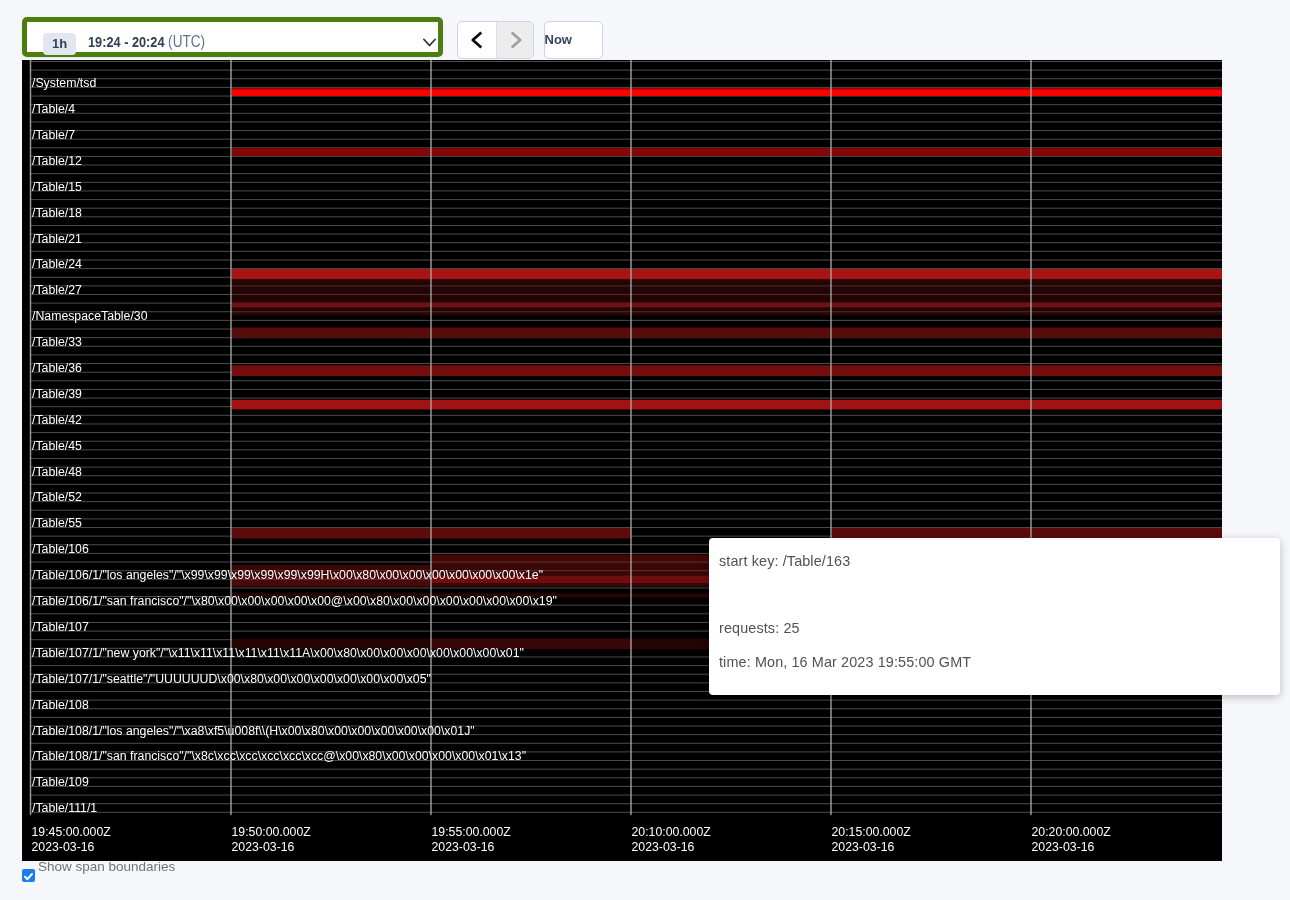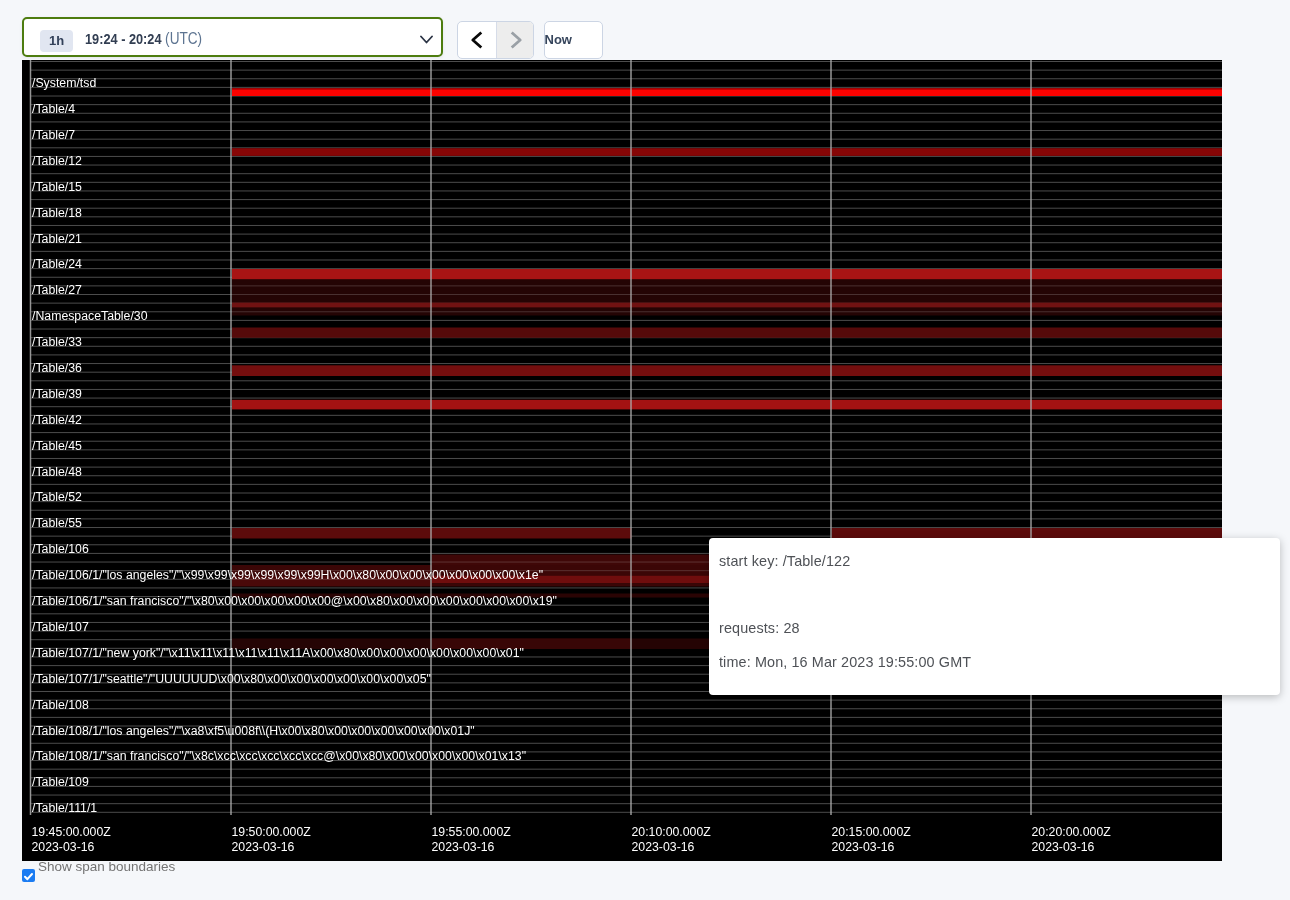--- a/index.html
+++ b/index.html
@@ -1,19 +1,19 @@
 <!DOCTYPE html>
 <html><head>
 <meta charset="utf-8">
 <style>
   * { margin:0; padding:0; box-sizing:border-box; }
   html,body { width:1290px; height:900px; background:#f5f7fa; font-family:"Liberation Sans", sans-serif; position:relative; overflow:hidden; }
   .abs { position:absolute; }
   .kl { font:12.3px "Liberation Sans", sans-serif; fill:#fff; dominant-baseline:central; }
-  #selbox { left:22px; top:16.5px; width:421px; height:40px; background:#fff; border:2px solid #4d7c0f;
+  #selbox { left:22px; top:16.5px; width:421px; height:40px; background:#fff; border:5px solid #4d7c0f;
             border-radius:5px; box-shadow:0 1px 3px rgba(60,70,90,0.10); }
   #badge { left:16px; top:11px; width:33px; height:22px; background:#e1e6f1; border-radius:4px;
            font-weight:bold; font-size:13px; color:#33415a; text-align:center; line-height:22px; }
   #timetxt { left:61px; top:1.5px; height:38px; line-height:38px; font-size:15px;
              font-weight:bold; color:#323e52; white-space:pre; transform:scaleX(0.85); transform-origin:left center; }
   #timetxt .utc { font-weight:normal; font-size:16px; color:#5d7491; }
   #grp { left:457px; top:20.5px; width:77px; height:38px; border:1px solid #ccd5e4; border-radius:5px;
          background:#fff; overflow:hidden; }
   #grp .right { position:absolute; left:38px; top:0; width:39px; height:36px; background:#ededed;
                 border-left:1px solid #d6dce8; }
@@ -103,22 +103,22 @@
 <text x="409.5" y="772" class="kl">19:55:00.000Z</text>
 <text x="409.5" y="787" class="kl">2023-03-16</text>
 <text x="609.5" y="772" class="kl">20:10:00.000Z</text>
 <text x="609.5" y="787" class="kl">2023-03-16</text>
 <text x="809.5" y="772" class="kl">20:15:00.000Z</text>
 <text x="809.5" y="787" class="kl">2023-03-16</text>
 <text x="1009.5" y="772" class="kl">20:20:00.000Z</text>
 <text x="1009.5" y="787" class="kl">2023-03-16</text>
   </svg>
   <div class="abs" id="tooltip">
-    <div style="top:15.3px">start key: /Table/122</div>
-    <div style="top:82.1px">requests: 28</div>
+    <div style="top:15.3px">start key: /Table/163</div>
+    <div style="top:82.1px">requests: 25</div>
     <div style="top:115.6px">time: Mon, 16 Mar 2023 19:55:00 GMT</div>
   </div>
   <div class="abs" id="cb">
     <svg width="13" height="13" viewBox="0 0 13 13">
       <polyline points="3,6.8 5.4,9.2 10,4" fill="none" stroke="#fff" stroke-width="2" stroke-linecap="round" stroke-linejoin="round"></polyline>
     </svg>
   </div>
   <div class="abs" id="cbl">Show span boundaries</div>
 
 </body></html>

